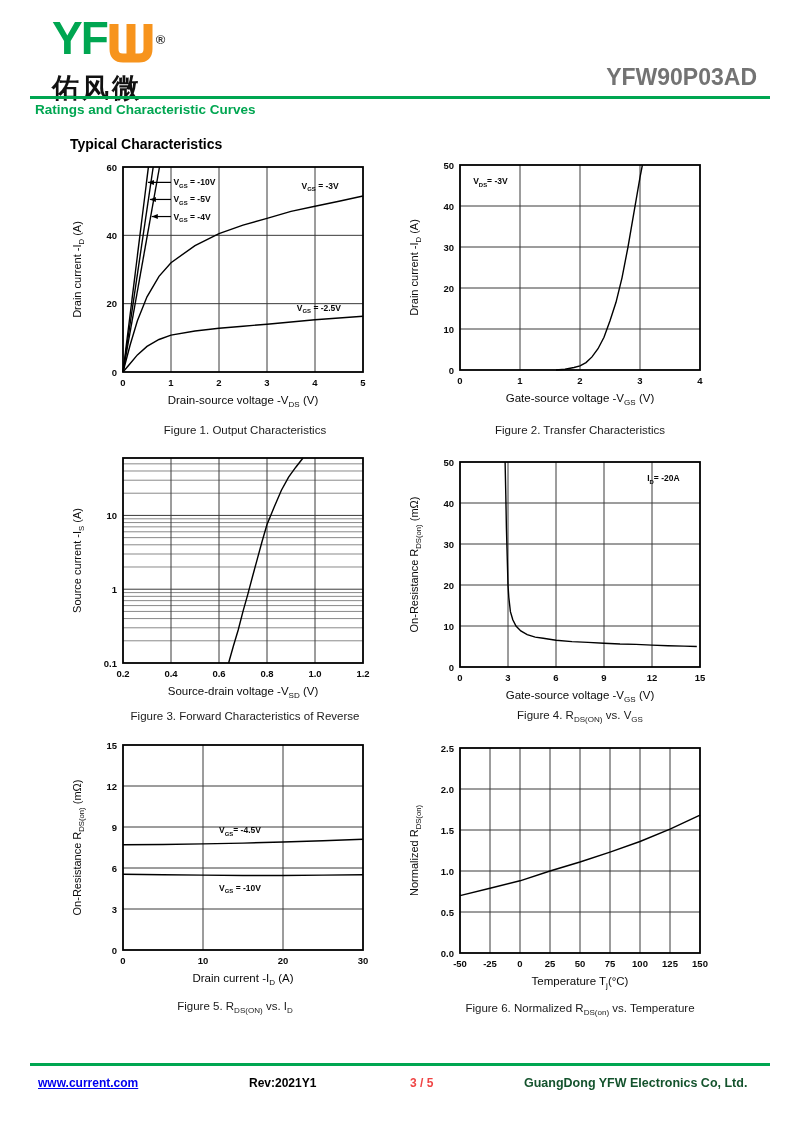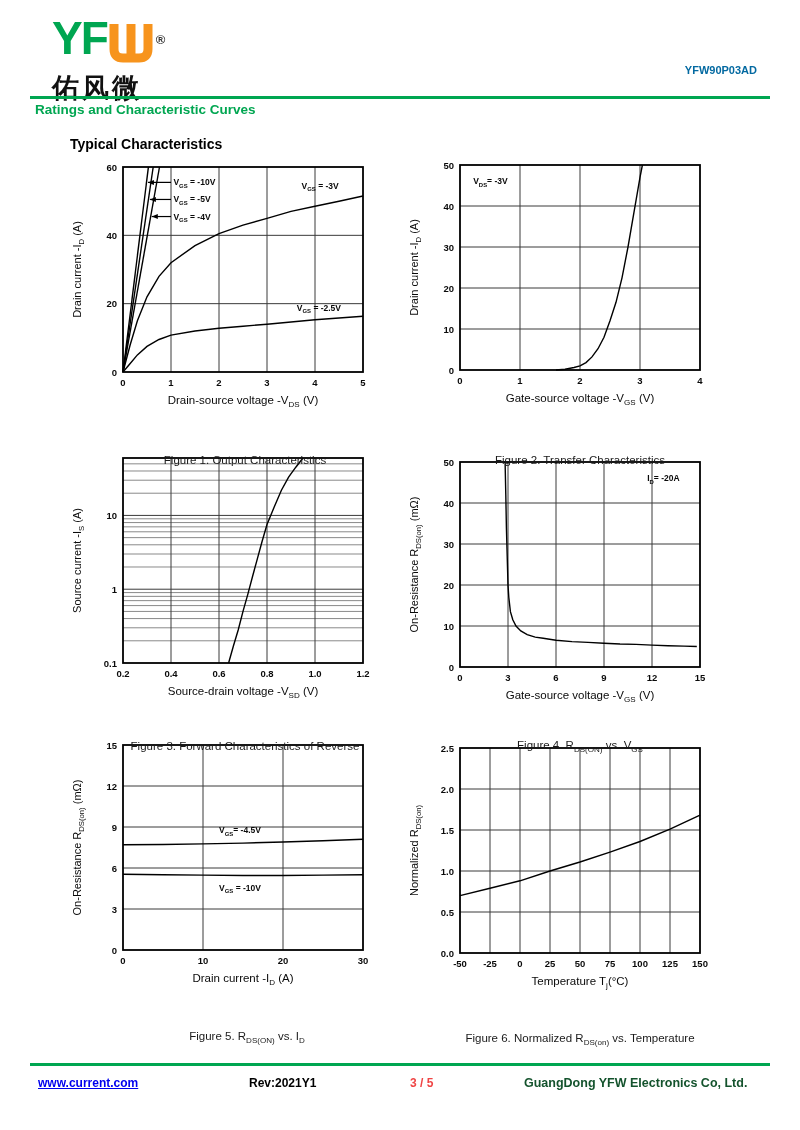--- a/index.html
+++ b/index.html
@@ -12,28 +12,28 @@
   body{font-family:"Liberation Sans",sans-serif;color:#111;}
   .page{position:relative;width:800px;height:1130px;background:#fff;overflow:hidden;}
 
   
   .logo{position:absolute;left:52px;top:10px;}
   .logo-row{display:flex;align-items:center;height:56px;}
   .logo-yf{color:var(--green);font-weight:bold;font-size:46px;line-height:52px;letter-spacing:-2px;}
   .logo-w{margin-top:9px;margin-left:1px;}
   .logo-r{font-size:13px;color:#333;margin-left:2px;margin-top:2px;font-weight:bold;}
   .logo-cn{font-weight:bold;font-size:27px;letter-spacing:3px;color:#111;margin-top:4px;}
-  .part-number{position:absolute;right:43px;top:64px;font-size:11px;font-weight:bold;color:#0369a1;}
+  .part-number{position:absolute;right:43px;top:64px;font-size:23px;font-weight:bold;color:#737373;}
   .green-rule{position:absolute;left:30px;top:96px;width:740px;height:3px;background:var(--green);}
   .section-title{position:absolute;left:35px;top:102px;font-size:13.5px;font-weight:bold;color:var(--green);}
   .page-heading{position:absolute;left:70px;top:136px;font-size:14px;font-weight:bold;color:#000;}
 
   
   .fig{position:absolute;width:330px;height:265px;}
-  .caption{position:absolute;transform:translateX(-50%);font-size:11.5px;color:#1a1a1a;white-space:nowrap;margin-top:30px;}
+  .caption{position:absolute;transform:translateX(-50%);font-size:11.5px;color:#1a1a1a;white-space:nowrap;}
   .caption sub{font-size:0.7em;}
 
   
   .footer-rule{position:absolute;left:30px;top:1063px;width:740px;height:3px;background:var(--green);}
   .footer-item{position:absolute;top:1076px;font-size:12px;font-weight:bold;white-space:nowrap;}
   .site{left:38px;color:var(--link);text-decoration:underline;}
   .rev{left:222px;color:#000;padding-left:27px;}
   .pageno{left:410px;color:#ef4444;}
   .company{left:524px;font-size:12.5px;color:#14532d;}
 </style>
@@ -243,21 +243,21 @@
         <text x="49" y="15.5" text-anchor="end" font-size="9.5" fill="#0a0a0a" font-family="&quot;Liberation Sans&quot;,sans-serif" font-weight="bold"><tspan>2.5</tspan></text>
         <text x="175" y="249" text-anchor="middle" font-size="11.5" fill="#0a0a0a" font-family="&quot;Liberation Sans&quot;,sans-serif"><tspan>Temperature T</tspan><tspan font-size="8.049999999999999" dy="2.5">j</tspan><tspan dy="-2.5">(°C)</tspan></text>
         <text x="13" y="114.5" text-anchor="middle" font-size="11" fill="#0a0a0a" font-family="&quot;Liberation Sans&quot;,sans-serif" transform="rotate(-90 13 114.5)"><tspan>Normalized R</tspan><tspan font-size="7.699999999999999" dy="2.5">DS(on)</tspan></text>
         <polyline points="55.0,159.6 85.0,152.2 115.0,144.8 145.0,135.0 175.0,126.0 205.0,116.1 235.0,105.5 265.0,93.2 295.0,79.2" fill="none" stroke="#000000" stroke-width="1.4"></polyline>
       </svg></div>
 
   <div class="caption" style="left:245px;top:424px">Figure 1. Output Characteristics</div>
   <div class="caption" style="left:580px;top:424px">Figure 2. Transfer Characteristics</div>
   <div class="caption" style="left:245px;top:710px">Figure 3. Forward Characteristics of Reverse</div>
   <div class="caption" style="left:580px;top:709px">Figure 4. R<sub>DS(ON)</sub> vs. V<sub>GS</sub></div>
-  <div class="caption" style="left:247px;top:1000px">Figure 5. R<sub>DS(ON)</sub> vs. I<sub>D</sub></div>
+  <div class="caption" style="left:235px;top:1000px">Figure 5. R<sub>DS(ON)</sub> vs. I<sub>D</sub></div>
   <div class="caption" style="left:580px;top:1002px">Figure 6. Normalized R<sub>DS(on)</sub> vs. Temperature</div>
 
   <div class="footer-rule"></div>
   <a class="footer-item site" href="#">www.current.com</a>
   <span class="footer-item rev">Rev:2021Y1</span>
   <span class="footer-item pageno">3 / 5</span>
   <span class="footer-item company">GuangDong YFW Electronics Co, Ltd.</span>
 
 </div>
 

